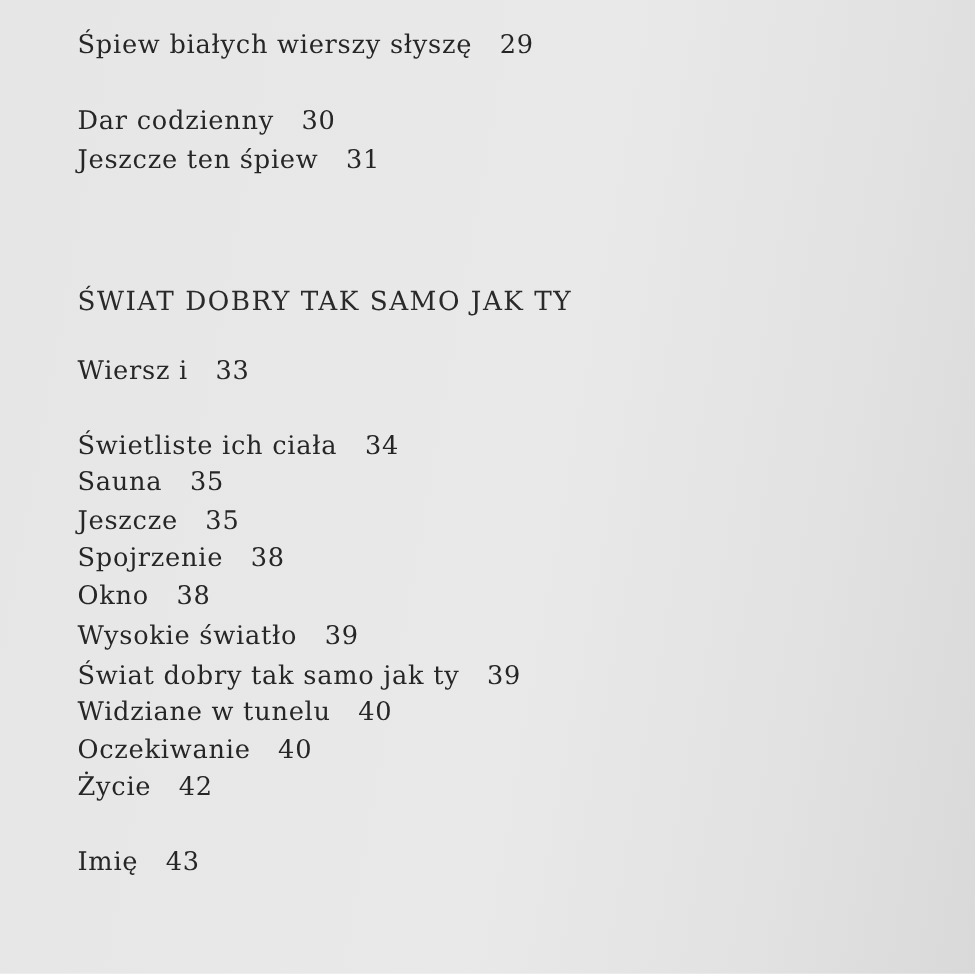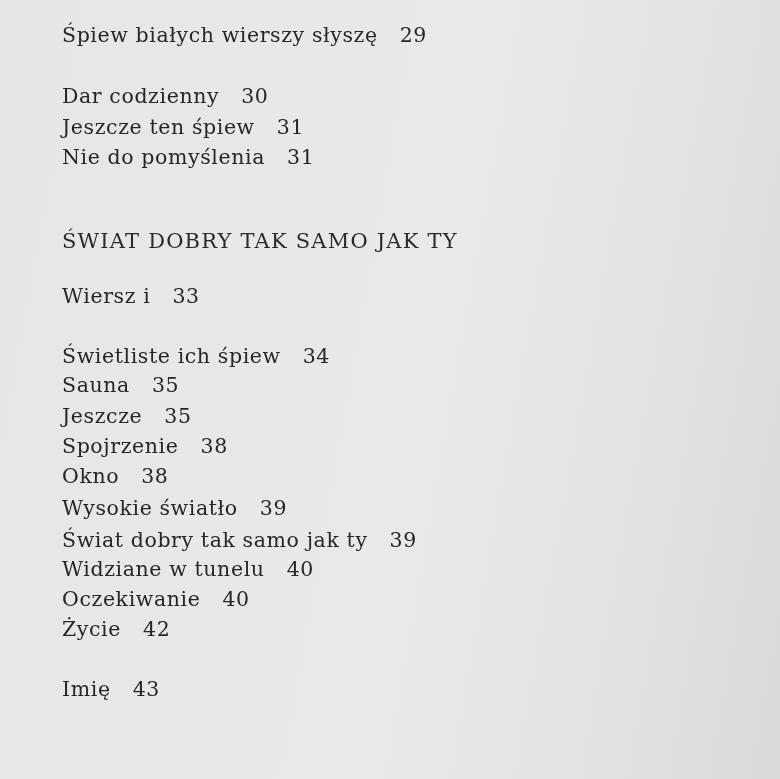--- a/index.html
+++ b/index.html
@@ -31,26 +31,25 @@
   }
 </style>
 </head>
 <body>
 
 <div class="page">
 
   <div class="entry" style="top:25px"><span>Śpiew białych wierszy słyszę</span><span class="num">29</span></div>
   <div class="entry" style="top:86px"><span>Dar codzienny</span><span class="num">30</span></div>
   <div class="entry" style="top:117px"><span>Jeszcze ten śpiew</span><span class="num">31</span></div>
-  <div class="entry" style="top:147px"><span>Nie do pomyślenia</span><span class="num">31</span></div>
 
   <div class="heading">ŚWIAT DOBRY TAK SAMO JAK TY</div>
 
   <div class="entry" style="top:286px"><span>Wiersz i</span><span class="num">33</span></div>
-  <div class="entry" style="top:346px"><span>Świetliste ich śpiew</span><span class="num">34</span></div>
+  <div class="entry" style="top:346px"><span>Świetliste ich ciała</span><span class="num">34</span></div>
   <div class="entry" style="top:375px"><span>Sauna</span><span class="num">35</span></div>
   <div class="entry" style="top:406px"><span>Jeszcze</span><span class="num">35</span></div>
   <div class="entry" style="top:436px"><span>Spojrzenie</span><span class="num">38</span></div>
   <div class="entry" style="top:466px"><span>Okno</span><span class="num">38</span></div>
   <div class="entry" style="top:498px"><span>Wysokie światło</span><span class="num">39</span></div>
   <div class="entry" style="top:530px"><span>Świat dobry tak samo jak ty</span><span class="num">39</span></div>
   <div class="entry" style="top:559px"><span>Widziane w tunelu</span><span class="num">40</span></div>
   <div class="entry" style="top:589px"><span>Oczekiwanie</span><span class="num">40</span></div>
   <div class="entry" style="top:619px"><span>Życie</span><span class="num">42</span></div>
   <div class="entry" style="top:679px"><span>Imię</span><span class="num">43</span></div>

